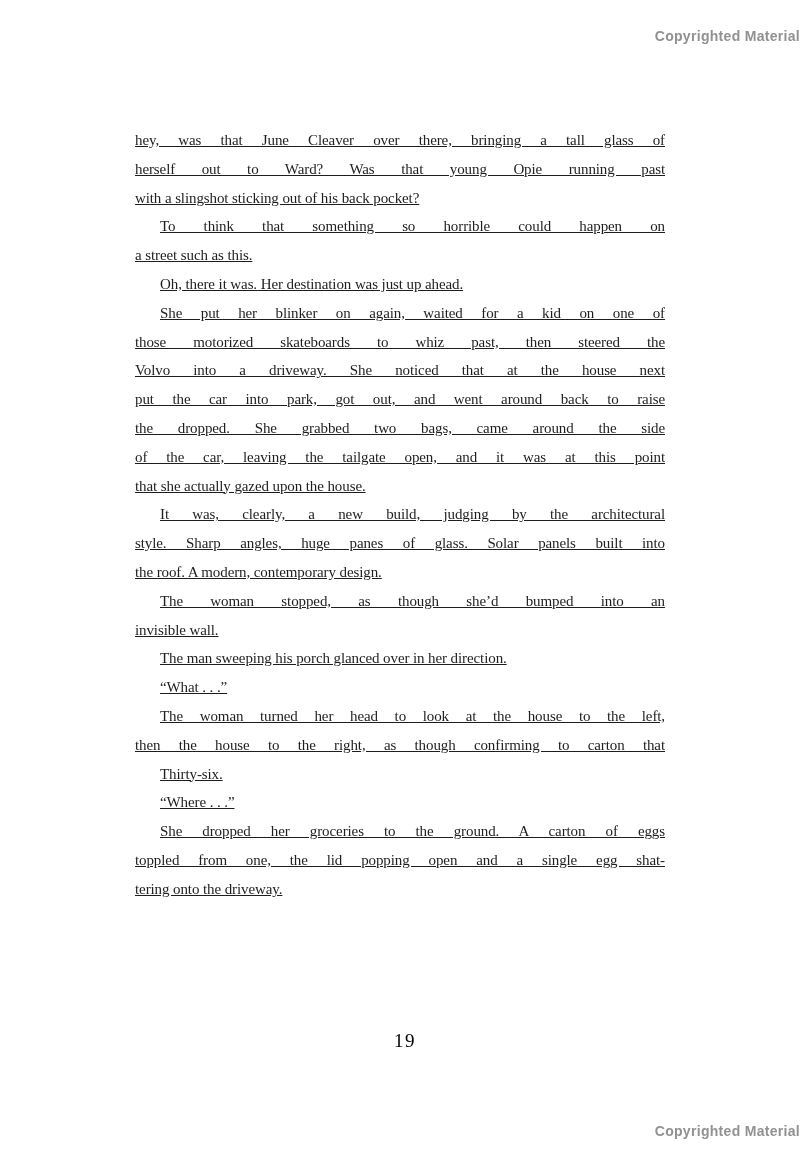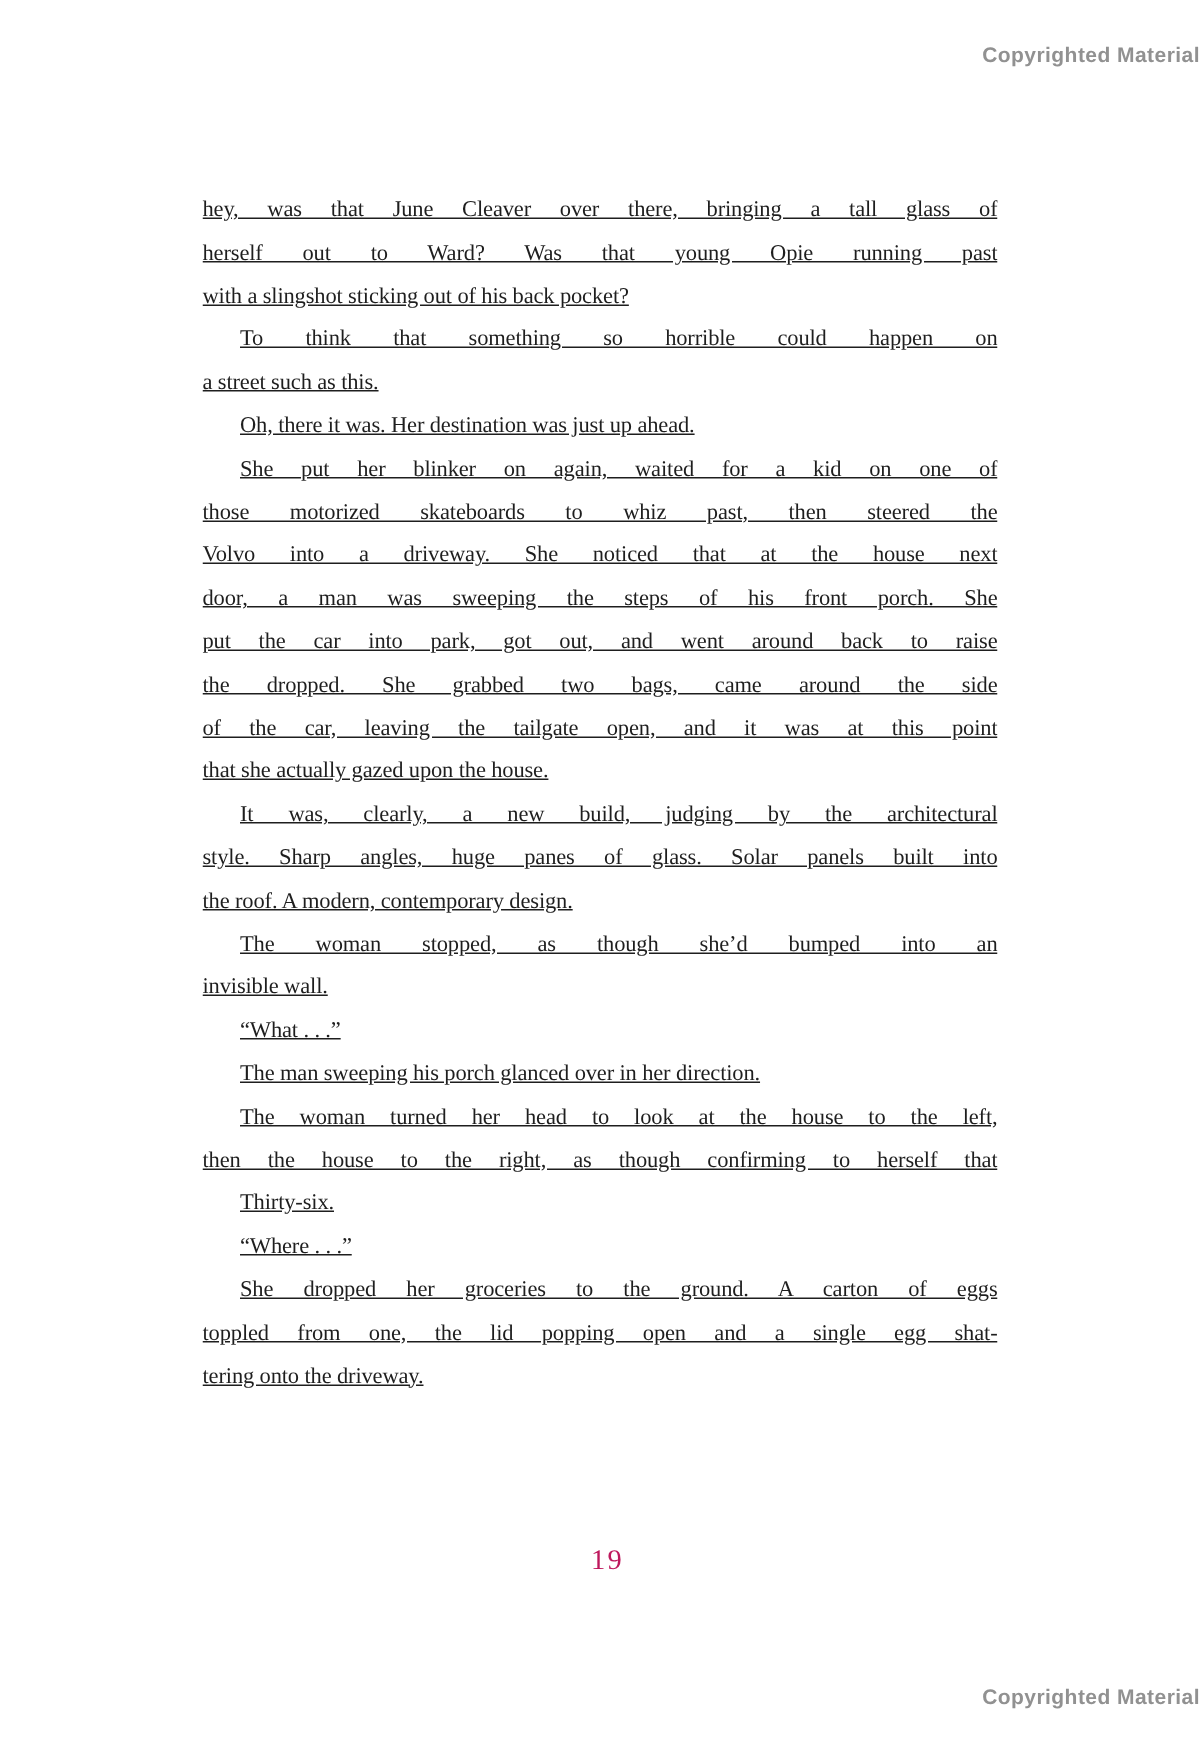--- a/index.html
+++ b/index.html
@@ -51,21 +51,21 @@
     text-indent: 25px;
   }
   .page-number {
     position: absolute;
     left: 0;
     right: 0;
     top: 1030px;
     text-align: center;
     font-size: 19px;
     letter-spacing: 1.5px;
-    color: #be185d;
+    color: #000000;
     font-variant-numeric: oldstyle-nums;
     margin-left: 10px;
   }
 </style>
 </head>
 <body>
 
 <div class="page">
 
   <div class="copyright top">Copyrighted Material</div>
@@ -73,34 +73,33 @@
   <div class="text-block">
       <div class="line just">hey, was that June Cleaver over there, bringing a tall glass of</div>
       <div class="line just">herself out to Ward? Was that young Opie running past</div>
       <div class="line">with a slingshot sticking out of his back pocket?</div>
       <div class="line just indent">To think that something so horrible could happen on</div>
       <div class="line">a street such as this.</div>
       <div class="line indent">Oh, there it was. Her destination was just up ahead.</div>
       <div class="line just indent">She put her blinker on again, waited for a kid on one of</div>
       <div class="line just">those motorized skateboards to whiz past, then steered the</div>
       <div class="line just">Volvo into a driveway. She noticed that at the house next</div>
-      <div class="line just">door, a man was sweeping the steps of his front porch. She</div>
       <div class="line just">put the car into park, got out, and went around back to raise</div>
       <div class="line just">the dropped. She grabbed two bags, came around the side</div>
       <div class="line just">of the car, leaving the tailgate open, and it was at this point</div>
       <div class="line">that she actually gazed upon the house.</div>
       <div class="line just indent">It was, clearly, a new build, judging by the architectural</div>
       <div class="line just">style. Sharp angles, huge panes of glass. Solar panels built into</div>
       <div class="line">the roof. A modern, contemporary design.</div>
       <div class="line just indent">The woman stopped, as though she’d bumped into an</div>
       <div class="line">invisible wall.</div>
+      <div class="line indent">The man sweeping his porch glanced over in her direction.</div>
       <div class="line indent">“What . . .”</div>
-      <div class="line indent">The man sweeping his porch glanced over in her direction.</div>
       <div class="line just indent">The woman turned her head to look at the house to the left,</div>
-      <div class="line just">then the house to the right, as though confirming to herself that</div>
+      <div class="line just">then the house to the right, as though confirming to carton that</div>
       <div class="line indent">Thirty-six.</div>
       <div class="line indent">“Where . . .”</div>
       <div class="line just indent">She dropped her groceries to the ground. A carton of eggs</div>
       <div class="line just">toppled from one, the lid popping open and a single egg shat-</div>
       <div class="line">tering onto the driveway.</div>
     </div>
 
   <div class="page-number">19</div>
 
   <div class="copyright bottom">Copyrighted Material</div>

